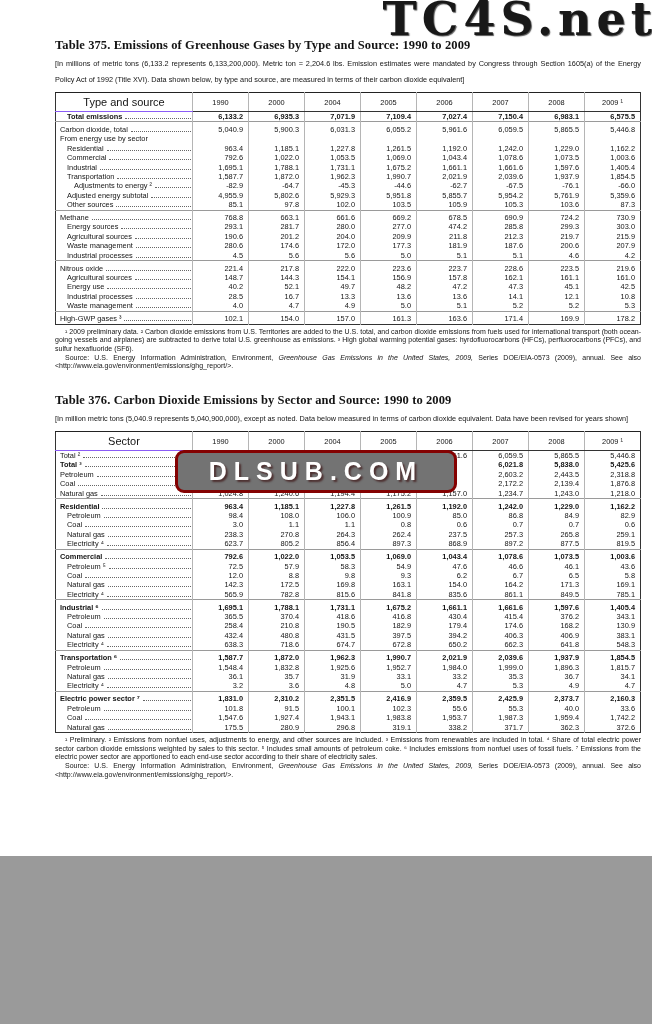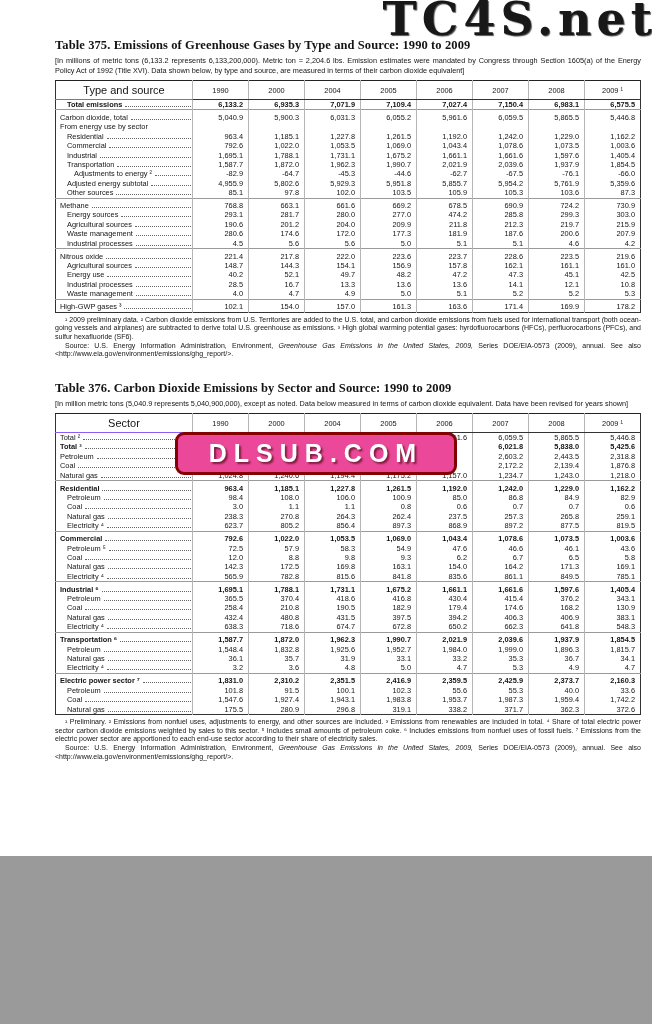--- a/index.html
+++ b/index.html
@@ -1,37 +1,37 @@
 <!DOCTYPE html>
 <html><head>
 <meta charset="utf-8">
 <style>
   html,body{margin:0;padding:0;background:#9a9a9a;}
   .page{position:relative;width:652px;height:856px;background:#ffffff;font-family:"Liberation Sans","DejaVu Sans",sans-serif;color:#141414;overflow:hidden;margin:0 auto;box-shadow:0 0 6px rgba(0,0,0,.4);padding-left:7px;}
   .content{position:absolute;left:55px;top:0;width:586px;}
   .sec375{padding-top:38px;}
   .sec376{padding-top:22px;}
   .tbl-title{font-family:"Liberation Serif","DejaVu Serif",serif;font-weight:bold;font-size:12.5px;margin:0 0 3px 0;letter-spacing:.1px;}
-  .tbl-note{font-size:7.3px;line-height:10px;margin:0 0 4px 0;text-align:justify;}
+  .tbl-note{font-size:7.3px;line-height:16px;margin:0 0 4px 0;text-align:justify;}
   table.data{width:100%;border-collapse:collapse;font-size:7.4px;border:1px solid #333;border-top:1.5px solid #222;table-layout:fixed;}
   table.data th{font-weight:normal;}
   .sh{border-bottom:1px solid #8b5cf6;padding:3px 2px;width:132px;font-size:11px;}
   .yh{text-align:center;border-bottom:1px solid #333;border-left:1px solid #b5b5b5;padding:3px 1px;font-size:7.4px;}
   td.stub{padding:0 0 0 2px;line-height:9.4px;overflow:hidden;}
   .stub-flex{display:flex;align-items:baseline;overflow:hidden;white-space:nowrap;}
   .leader{flex:1;border-bottom:1.2px dotted #666;margin:0 1px 1.5px 3px;min-width:4px;}
   td.val{text-align:right;padding:0 5px 0 1px;border-left:1px solid #b5b5b5;line-height:9.4px;white-space:nowrap;overflow:hidden;}
   tr.gap td{border-top:1px solid #9a9a9a;padding-top:2.5px;}
   tr.bold td{font-weight:bold;}
   .foot{font-size:7px;line-height:8.7px;margin:3px 0 0 0;text-align:justify;text-indent:10px;}
   .src{font-size:7px;line-height:8.7px;margin:0;text-align:justify;text-indent:10px;}
   .it{font-style:italic;}
   .t376wrap{position:relative;}
   .wm-top{position:absolute;top:-8px;right:2px;font-family:"DejaVu Serif","Liberation Serif",serif;font-weight:bold;font-size:46px;letter-spacing:5px;color:#181818;text-shadow:1px 1px 1px #555;z-index:5;}
-  .wm-mid{position:absolute;top:19px;left:120px;width:276px;height:37px;background:#ec4899;border:3px solid #840101;border-radius:9px;display:flex;align-items:center;justify-content:center;font-weight:bold;font-size:25px;letter-spacing:7px;color:#fff;text-shadow:2px 2px 2px rgba(50,0,0,.6);z-index:4;}
+  .wm-mid{position:absolute;top:19px;left:120px;width:276px;height:37px;background:#737373;border:3px solid #840101;border-radius:9px;display:flex;align-items:center;justify-content:center;font-weight:bold;font-size:25px;letter-spacing:7px;color:#fff;text-shadow:2px 2px 2px rgba(50,0,0,.6);z-index:4;}
   .wm-bottom{position:absolute;left:62px;top:971px;width:580px;height:46px;background:#c40606;border-radius:11px;display:flex;align-items:center;justify-content:center;font-weight:bold;font-size:37px;letter-spacing:1px;color:#fff;z-index:4;text-shadow:-1.5px -1.5px 0 #7d0101,1.5px -1.5px 0 #7d0101,-1.5px 1.5px 0 #7d0101,1.5px 1.5px 0 #7d0101,3px 3px 4px rgba(0,0,0,.35);}
   .footer-left{position:absolute;left:56px;top:922px;font-size:9.5px;color:#222;}
   .footer-left .num{margin-right:10px;}
   .footer-right{position:absolute;left:296px;top:963px;font-size:7.5px;color:#222;white-space:nowrap;}
 </style>
 </head>
 <body>
 
 <div class="page">
 

